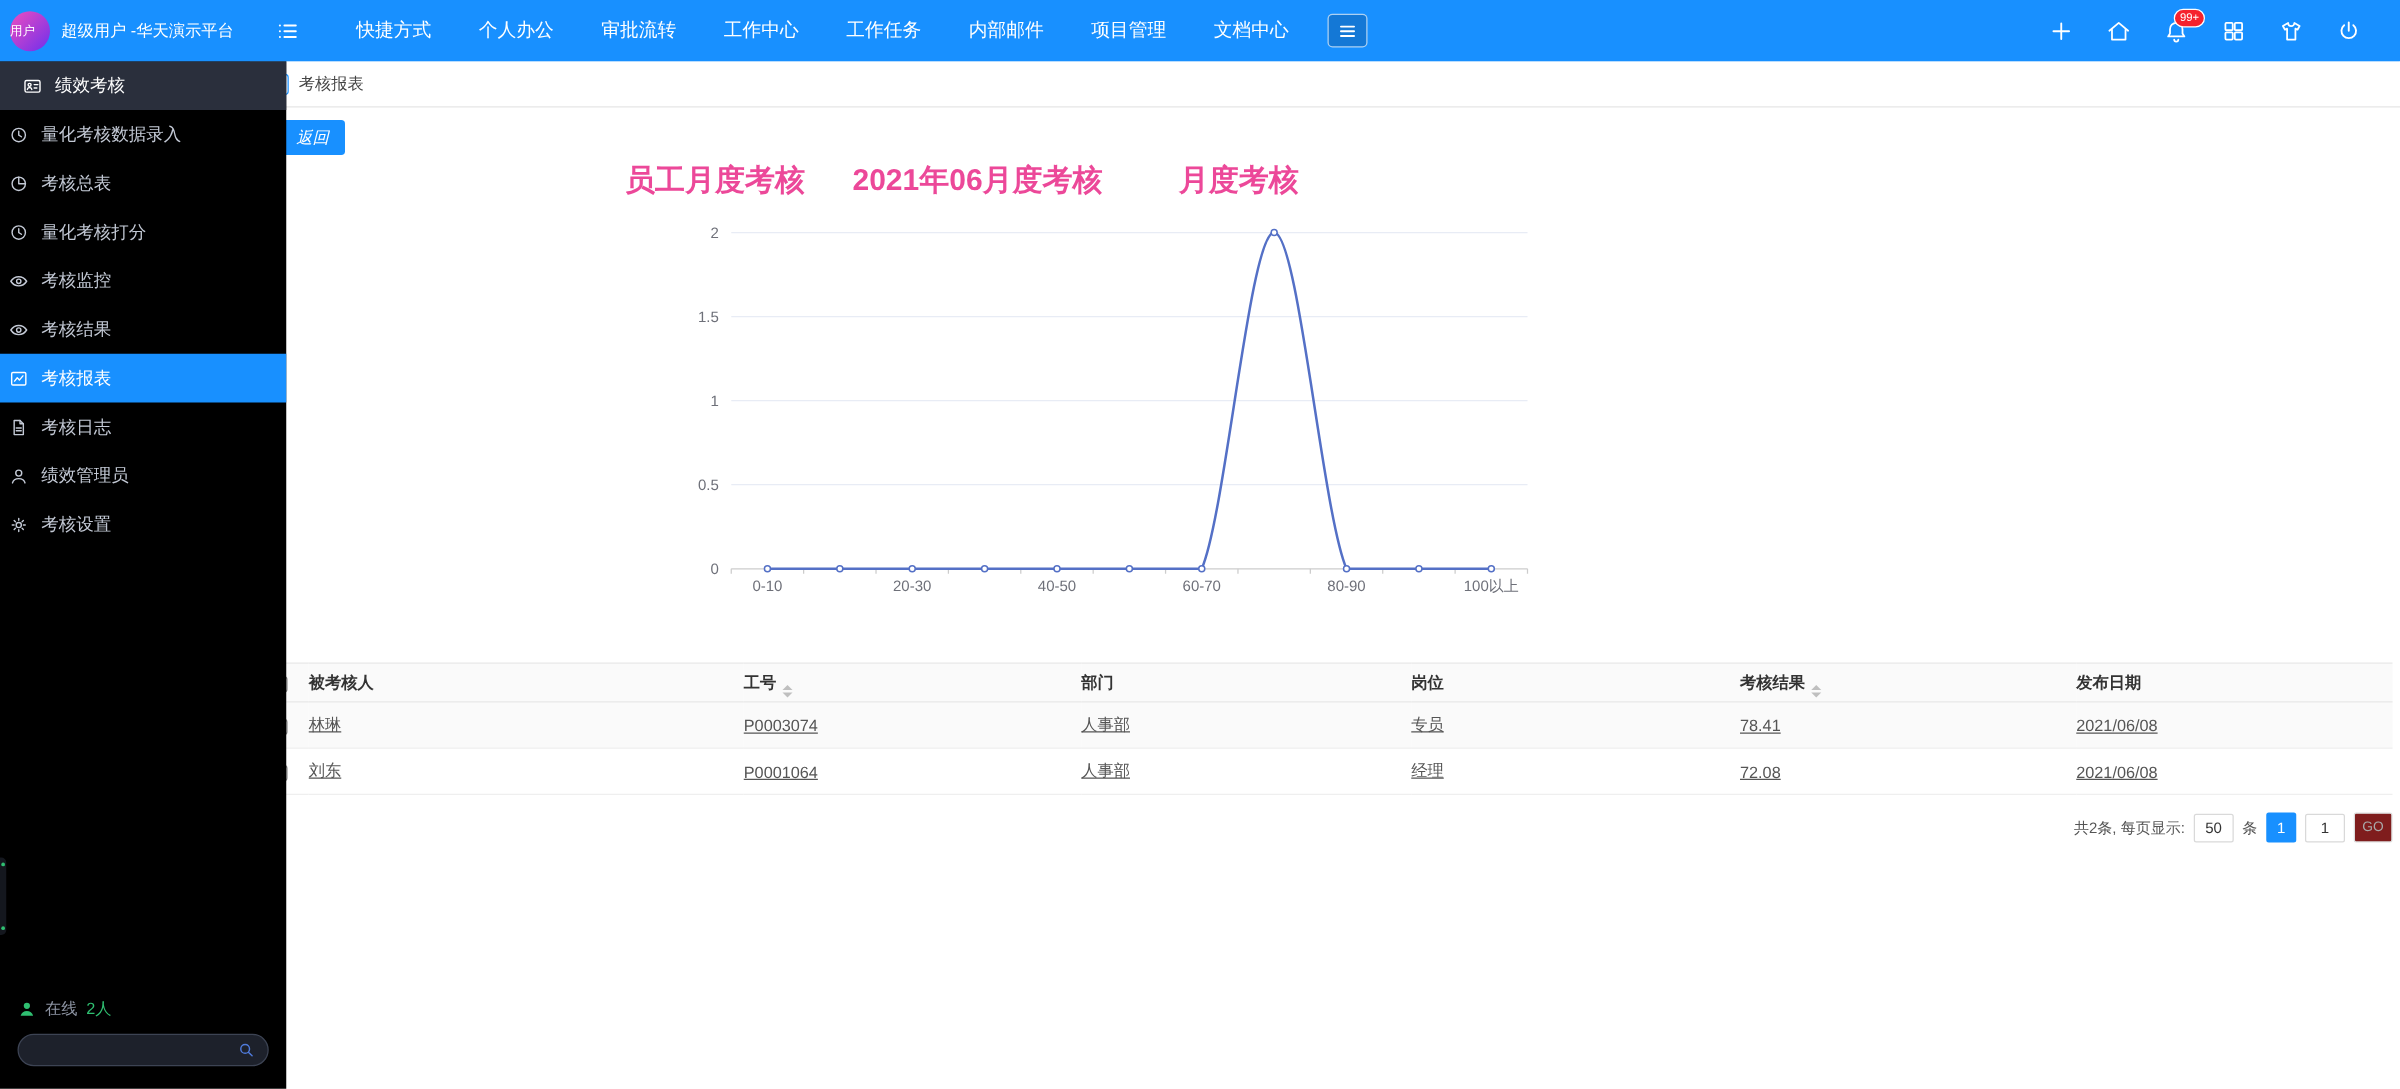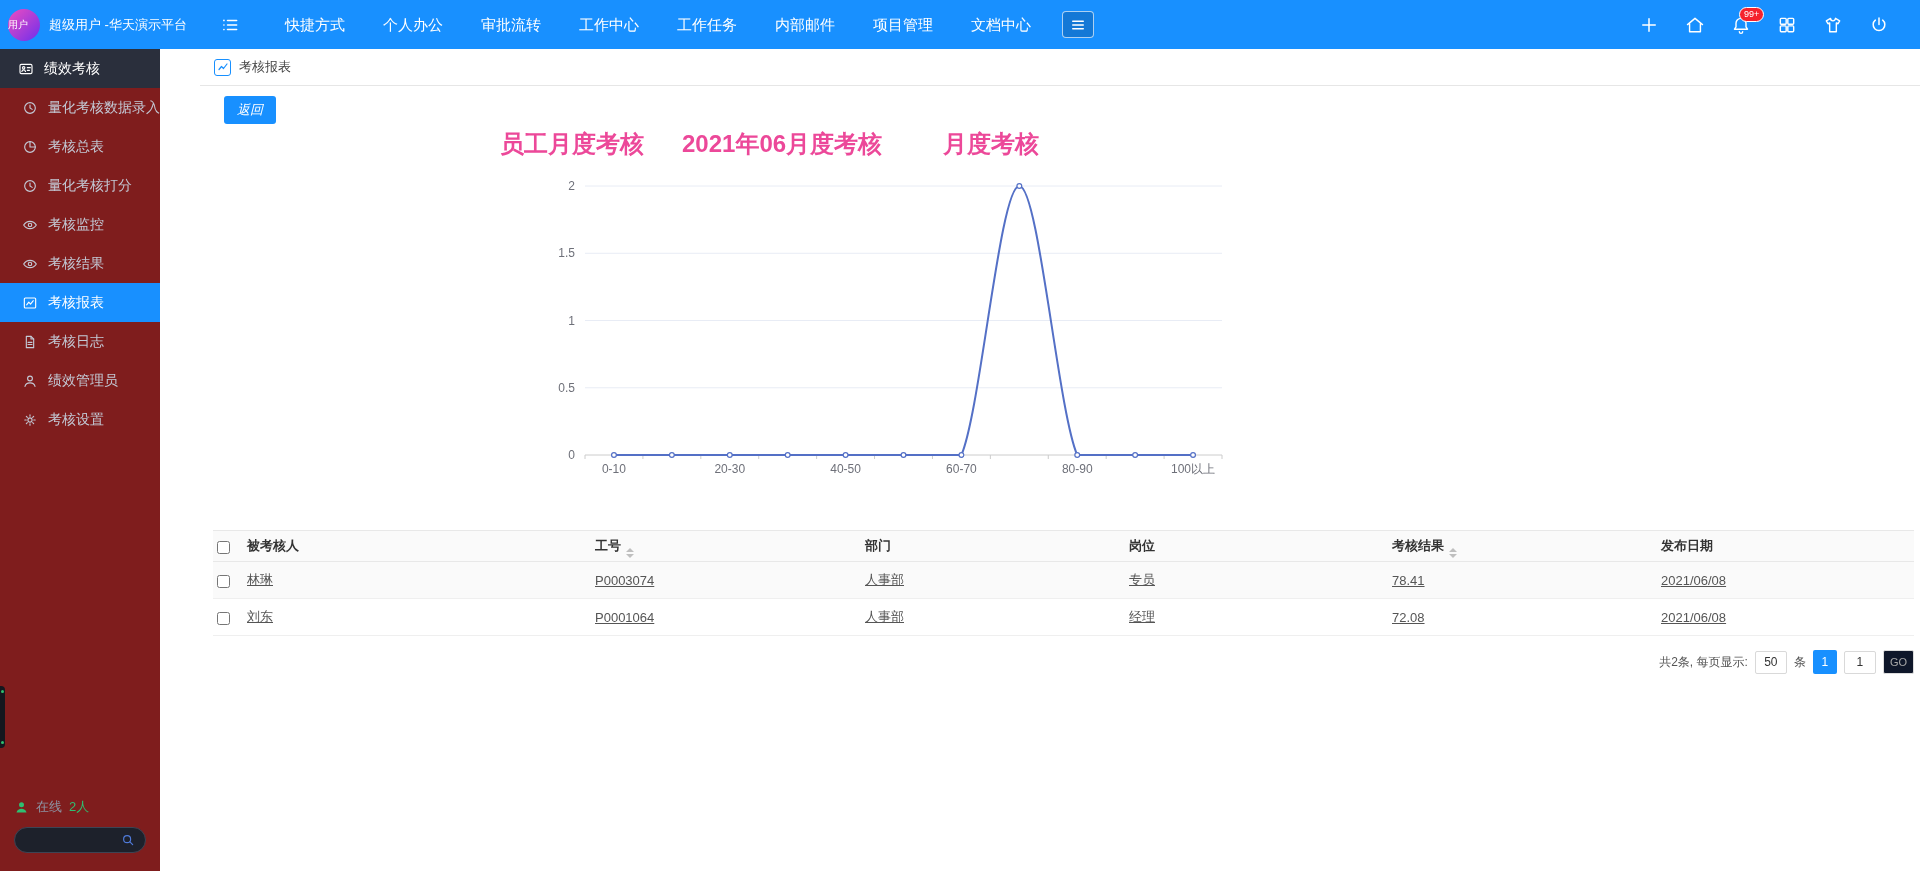--- a/index.html
+++ b/index.html
@@ -16,23 +16,23 @@
   .nav { display:flex; margin-left:24px; }
   .nav-item { padding:0 19px; font-size:15px; line-height:49px; cursor:pointer; white-space:nowrap; }
   .boxburger { margin-left:12px; width:32px; height:27px; background:rgba(0,0,0,0.16); border:1px solid rgba(255,255,255,0.65); border-radius:4px; display:flex; align-items:center; justify-content:center; cursor:pointer; }
   .boxburger svg { width:18px; height:18px; }
   .topbar-right { margin-left:auto; display:flex; align-items:center; gap:24px; padding-right:30px; }
   .tb-icon { width:22px; height:22px; position:relative; display:flex; align-items:center; justify-content:center; cursor:pointer; }
   .tb-icon svg { width:20px; height:20px; }
   .badge { position:absolute; top:-7px; left:9px; background:#f5222d; color:#fff; font-size:9px; line-height:1; padding:2px 4px; border-radius:8px; border:1px solid #fff; white-space:nowrap; }
 
   
-  .sidebar { position:fixed; left:0; top:49px; bottom:0; width:160px; background:#7f1d1d; display:flex; flex-direction:column; z-index:20; }
+  .sidebar { position:fixed; left:0; top:49px; bottom:0; width:229px; background:#000000; display:flex; flex-direction:column; z-index:20; }
   .side-header { height:39px; flex:0 0 39px; display:flex; align-items:center; gap:10px; padding-left:18px; color:#fff; font-size:14px; background:#2a2f3c; cursor:pointer; }
-  .side-item { height:39px; display:flex; align-items:center; gap:10px; padding-left:22px; color:#c3c9d5; font-size:14px; cursor:pointer; }
+  .side-item { height:39px; display:flex; align-items:center; gap:10px; padding-left:7px; color:#c3c9d5; font-size:14px; cursor:pointer; }
   .side-item.active { background:#1890ff; color:#fff; }
   .s-icon { width:16px; height:16px; display:inline-flex; flex:0 0 16px; }
   .s-icon svg { width:16px; height:16px; }
   .side-bottom { margin-top:auto; padding:0 14px 18px; }
   .online { display:flex; align-items:center; gap:7px; font-size:13px; color:#8d94a3; margin-bottom:11px; }
   .online .oicon { width:15px; height:15px; color:#2fbf71; display:inline-flex; }
   .online .oicon svg { width:15px; height:15px; }
   .online .count { color:#2fbf71; }
   .side-search { height:26px; background:#1d212b; border:1px solid #3d4454; border-radius:13px; display:flex; align-items:center; padding:0 10px; }
   .side-search input { flex:1; background:transparent; border:none; outline:none; color:#cfd3dc; font-size:12px; min-width:0; }
@@ -62,21 +62,21 @@
   .data-table tbody tr:nth-child(odd) { background:#fafafa; }
   .cb-col input { width:13px; height:13px; margin:0 0 0 4px; vertical-align:middle; cursor:pointer; }
   .sorters { display:inline-flex; flex-direction:column; margin-left:5px; transform:translateY(2px); cursor:pointer; }
   .sorters i { display:block; width:0; height:0; border-left:4px solid transparent; border-right:4px solid transparent; }
   .sorters .up { border-bottom:4px solid #bfbfbf; margin-bottom:2px; }
   .sorters .down { border-top:4px solid #bfbfbf; }
 
   .pagination-row { display:flex; justify-content:flex-end; align-items:center; gap:7px; margin-top:14px; font-size:12px; color:#555; }
   .pg-input { width:32px; height:23px; border:1px solid #d9d9d9; border-radius:2px; text-align:center; font-size:12px; color:#333; outline:none; font-family:inherit; }
   .pg-current { width:24px; height:24px; background:#1890ff; color:#fff; border-radius:2px; display:flex; align-items:center; justify-content:center; font-size:12px; cursor:pointer; }
-  .pg-go { height:24px; padding:0 6px; background:#0f172a; border:1px solid #ddd; color:#a8a8a8; border-radius:2px; font-size:11px; cursor:pointer; font-family:inherit;text-align:center; }
+  .pg-go { height:24px; padding:0 6px; background:#7f1d1d; border:1px solid #ddd; color:#a8a8a8; border-radius:2px; font-size:11px; cursor:pointer; font-family:inherit;text-align:center; }
 </style>
 </head>
 <body>
 
 <header class="topbar">
   <div class="brand">
     <div class="avatar">
       <span>用户</span>
     </div>
     <span class="brand-title">超级用户 -华天演示平台</span>

